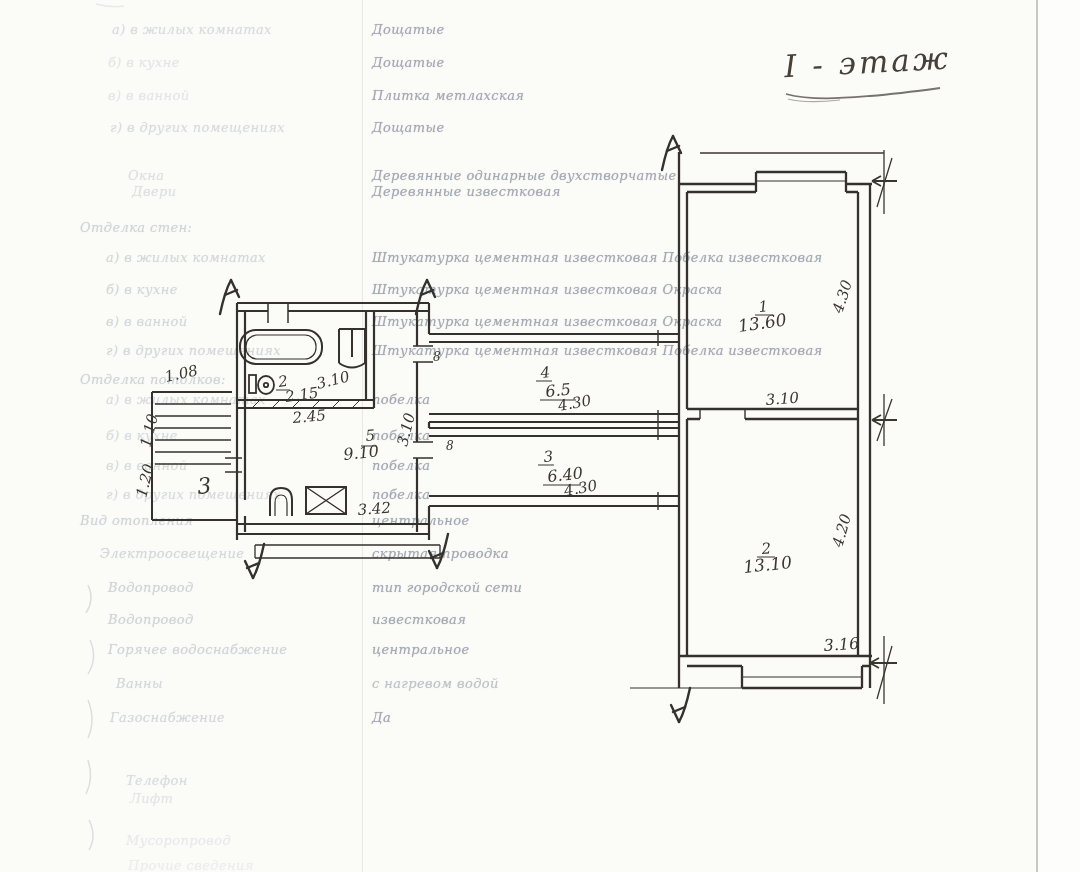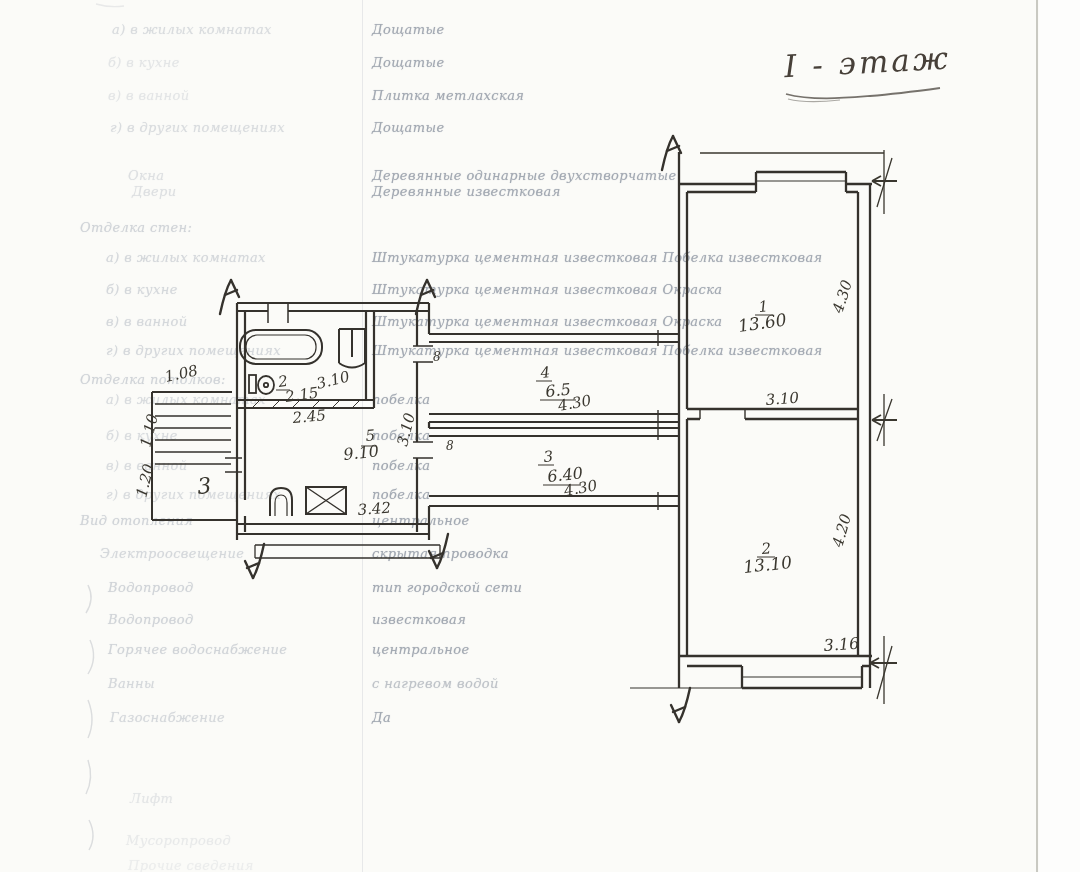--- a/index.html
+++ b/index.html
@@ -105,26 +105,30 @@
     </div>
   <div class="row" style="top:612px">
       <span class="lbl" style="left:108px">Водопровод</span>
       <span class="val">известковая</span>
     </div>
   <div class="row" style="top:642px">
       <span class="lbl" style="left:108px">Горячее водоснабжение</span>
       <span class="val">центральное</span>
     </div>
   <div class="row" style="top:676px">
-      <span class="lbl o45" style="left:108px">Ванны</span>
+      <span class="lbl o45" style="left:116px">Ванны</span>
       <span class="val vfaint">с нагревом водой</span>
     </div>
   <div class="row" style="top:710px">
       <span class="lbl o45" style="left:110px">Газоснабжение</span>
       <span class="val">Да</span>
+    </div>
+  <div class="row" style="top:773px">
+      <span class="lbl o40" style="left:126px">Телефон</span>
+      <span class="val"></span>
     </div>
   <div class="row" style="top:791px">
       <span class="lbl o28" style="left:130px">Лифт</span>
       <span class="val"></span>
     </div>
   <div class="row" style="top:833px">
       <span class="lbl o22" style="left:126px">Мусоропровод</span>
       <span class="val"></span>
     </div>
   <div class="row" style="top:858px">

